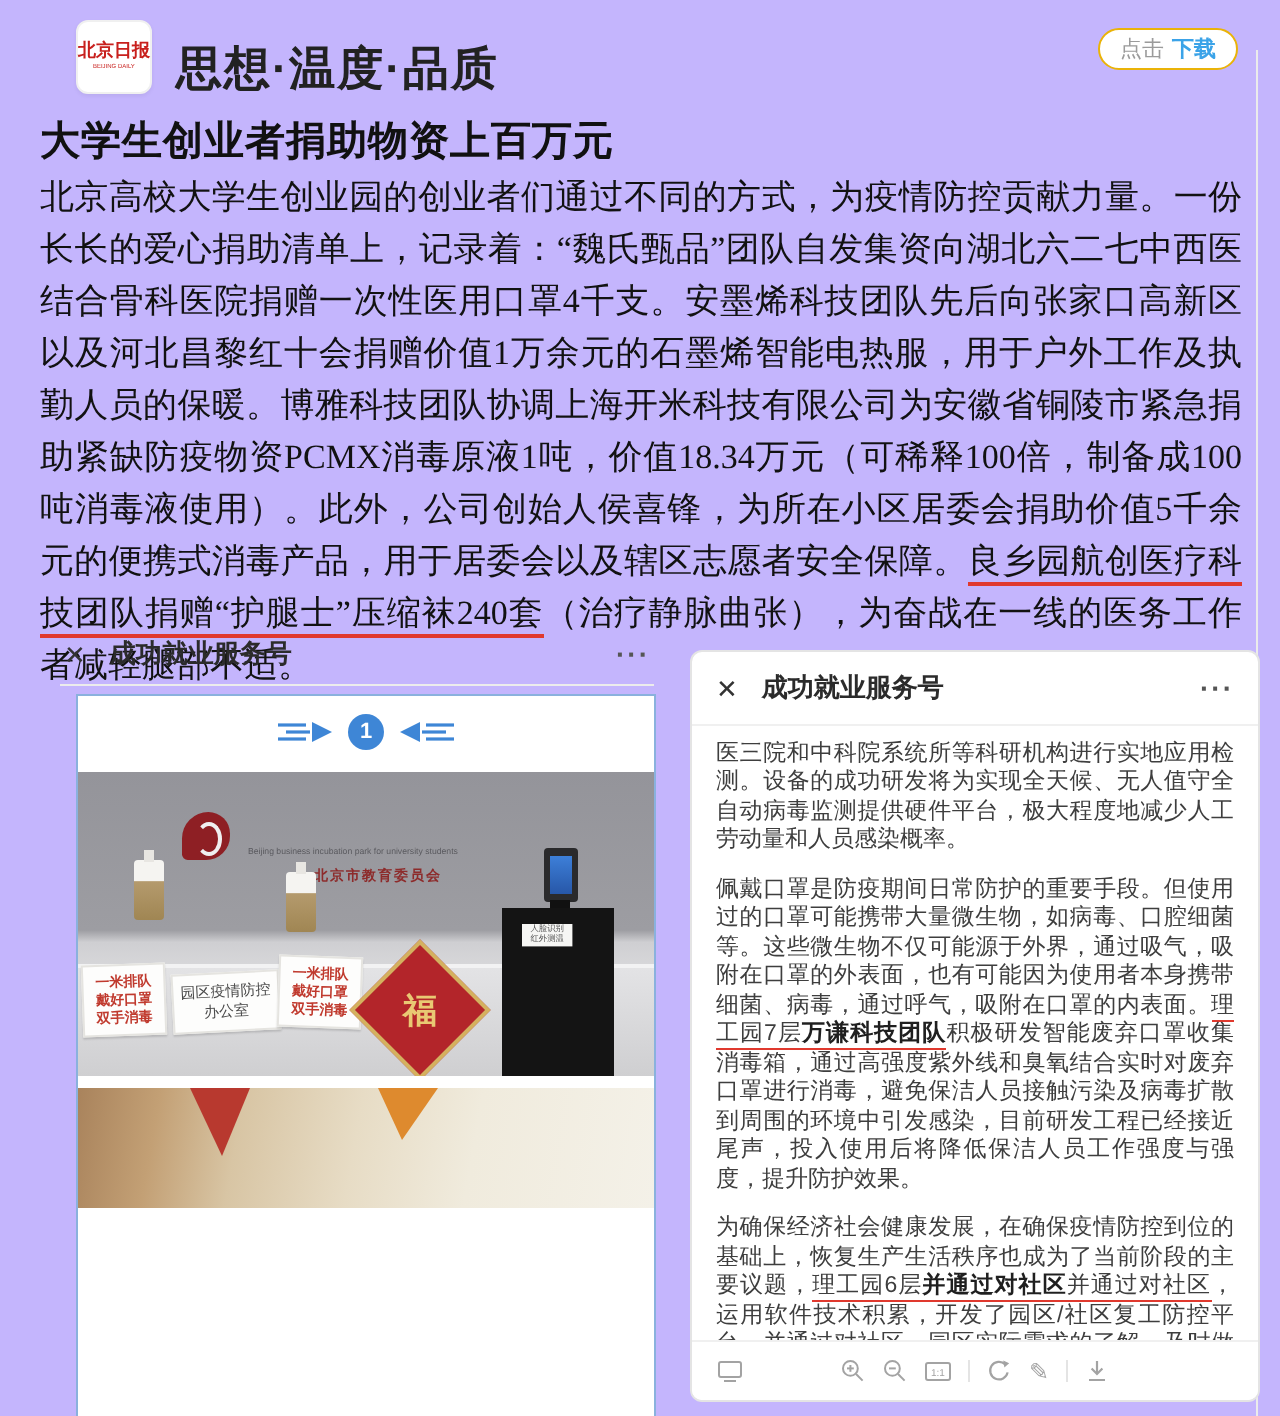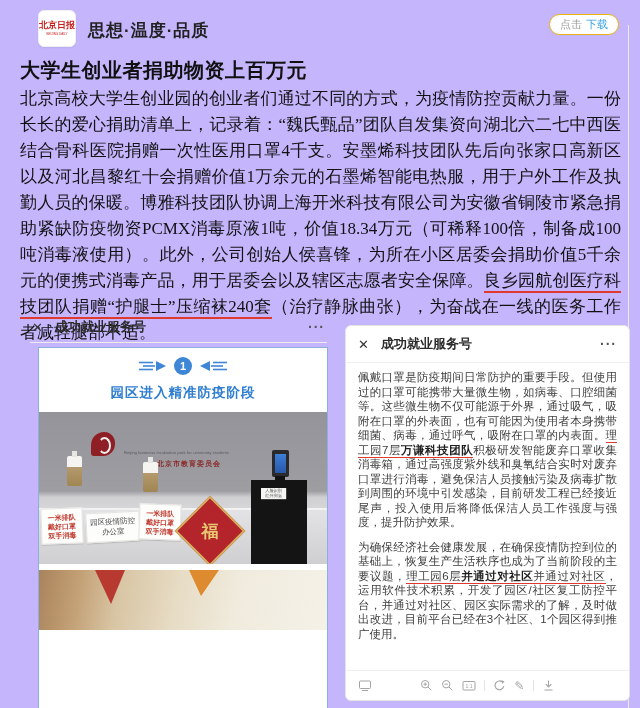--- a/index.html
+++ b/index.html
@@ -9,26 +9,26 @@
     font-family:"Liberation Sans","DejaVu Sans",sans-serif; color:#1a1a1a;
   }
   
   .logo-box { position:absolute; left:38px; top:10px; width:38px; height:37px;
     background:#fff; border:1px solid #f0f0f0; border-radius:6px;
     box-shadow:0 1px 2px rgba(0,0,0,.06);
     display:flex; flex-direction:column; align-items:center; justify-content:center; }
   .logo-cn { font-family:"Liberation Serif","DejaVu Serif",serif; font-weight:bold;
     color:#c8201d; font-size:9px; letter-spacing:0; white-space:nowrap; }
   .logo-en { font-size:6px; transform:scale(.5); transform-origin:center top; color:#c8201d; white-space:nowrap; }
-  .slogan { position:absolute; left:88px; top:19px; font-size:17px; font-weight:bold; color:#222; letter-spacing:1px; }
+  .slogan { position:absolute; left:88px; top:19px; font-size:23px; font-weight:bold; color:#222; letter-spacing:1px; }
   .dl-pill { position:absolute; left:549px; top:14px; height:21px; padding:0 10px;
     border:1px solid #eab308; border-radius:11px; display:flex; align-items:center; gap:4px;
     font-size:11px; background:#fff; cursor:pointer; }
   .dl-pre { color:#9b9b9b; }
-  .dl-label { color:#3ba3e8; font-weight:normal; }
+  .dl-label { color:#3ba3e8; font-weight:bold; }
   .edge-line { position:absolute; right:11px; top:25px; bottom:0; width:1px; background:#ebebeb; }
   
   .headline { position:absolute; left:20px; top:57px; font-size:20px; font-weight:bold; color:#111; letter-spacing:.5px; }
   .article-body { position:absolute; left:20px; top:86px; width:601px;
     font-family:"Liberation Serif","DejaVu Serif",serif;
     font-size:17px; line-height:26px; color:#121212; text-align:justify; }
   .red-u { border-bottom:2px solid #e0392e; padding-bottom:1px; }
   
   .left-col { position:absolute; left:30px; top:318px; width:297px; }
   .wx-head { display:flex; align-items:center; height:18px; padding:0 2px; }
@@ -143,21 +143,20 @@
         <div class="num-badge">1</div>
         <svg class="tb-icon" width="30" height="14" viewBox="0 0 30 14" style="transform:scaleX(-1)">
           <g fill="#3e86d6" stroke="#3e86d6">
             <line x1="2" y1="3.5" x2="16" y2="3.5" stroke-width="1.6"></line>
             <line x1="6" y1="7" x2="18" y2="7" stroke-width="1.6"></line>
             <line x1="2" y1="10.5" x2="16" y2="10.5" stroke-width="1.6"></line>
             <polygon points="19,2 29,7 19,12" stroke="none"></polygon>
           </g>
         </svg>
       </div>
-      <div class="sec-title">园区进入精准防疫阶段</div>
 
       <div class="photo1">
         <div class="park-logo"></div>
         <div class="wall-en">Beijing business incubation park for university students</div>
         <div class="wall-org">北京市教育委员会</div>
         <div class="desk-front"></div>
         <div class="bottle b1"></div>
         <div class="bottle b2"></div>
         <div class="sign sign-queue sq1">
           <span>一米排队</span>
@@ -200,20 +199,21 @@
 
   <section class="right-card">
     <div class="wx-head">
       <span class="close-x">✕</span>
       <span class="wx-title">成功就业服务号</span>
       <span class="more-dots">···</span>
     </div>
     <div class="wx-divider"></div>
 
     <div class="rc-body">
+      <p>医三院和中科院系统所等科研机构进行实地应用检测。设备的成功研发将为实现全天候、无人值守全自动病毒监测提供硬件平台，极大程度地减少人工劳动量和人员感染概率。</p>
       <p><span>佩戴口罩是防疫期间日常防护的重要手段。但使用过的口罩可能携带大量微生物，如病毒、口腔细菌等。这些微生物不仅可能源于外界，通过吸气，吸附在口罩的外表面，也有可能因为使用者本身携带细菌、病毒，通过呼气，吸附在口罩的内表面。</span><span class="rc-u">理工园7层</span><span class="rc-u rc-b">万谦科技团队</span><span>积极研发智能废弃口罩收集消毒箱，通过高强度紫外线和臭氧结合实时对废弃口罩进行消毒，避免保洁人员接触污染及病毒扩散到周围的环境中引发感染，目前研发工程已经接近尾声，投入使用后将降低保洁人员工作强度与强度，提升防护效果。</span></p>
       <p><span>为确保经济社会健康发展，在确保疫情防控到位的基础上，恢复生产生活秩序也成为了当前阶段的主要议题，</span><span class="rc-u">理工园6层</span><span class="rc-u rc-b">并通过对社区</span><span class="rc-u">并通过对社区</span><span>，运用软件技术积累，开发了园区/社区复工防控平台，并通过对社区、园区实际需求的了解，及时做出改进，目前平台已经在3个社区、1个园区得到推广使用。</span></p>
     </div>
 
     <div class="rc-toolbar">
       <svg class="tb-monitor tb-icon" width="14" height="13" viewBox="0 0 14 13">
         <rect x="1.5" y="2" width="11" height="7.5" rx="1" fill="none" stroke="#a3a3a3" stroke-width="1"></rect>
         <line x1="4" y1="11.5" x2="10" y2="11.5" stroke="#a3a3a3" stroke-width="1"></line>
       </svg>
       <div class="tb-center">

